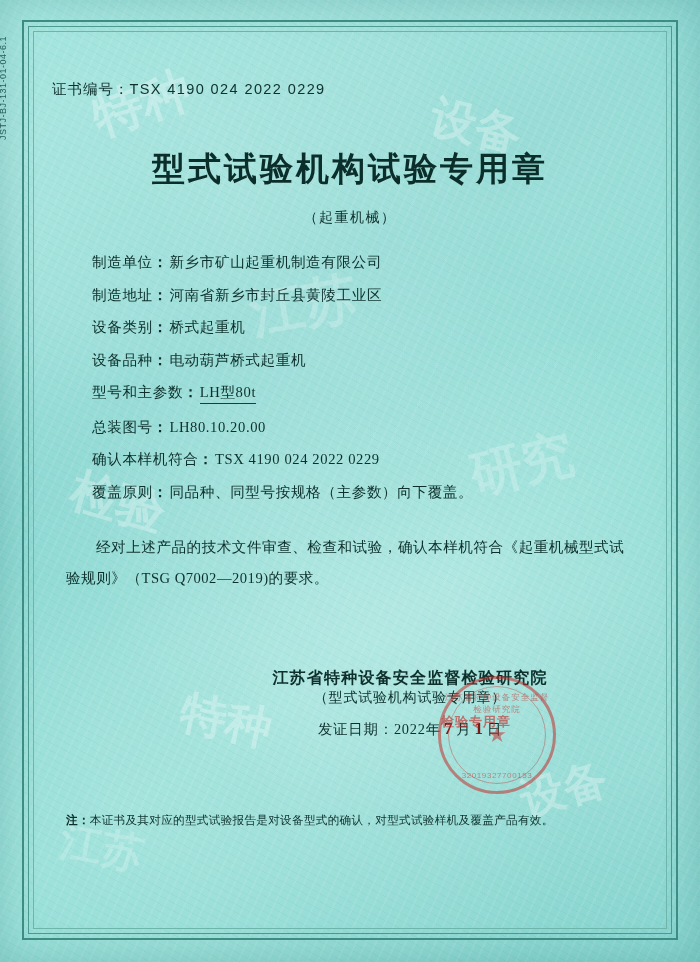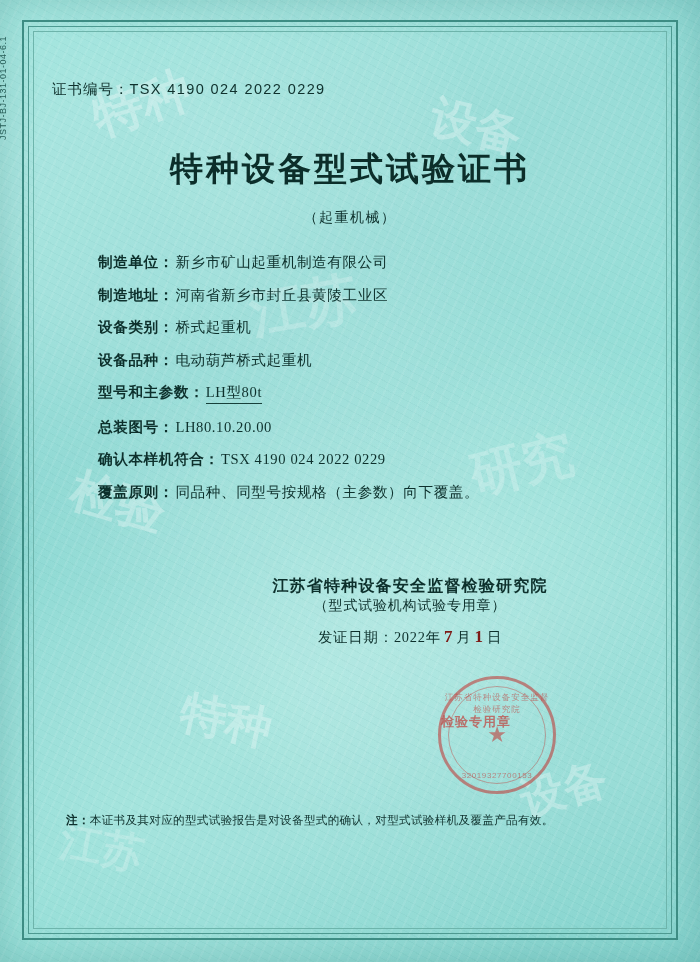--- a/index.html
+++ b/index.html
@@ -131,24 +131,23 @@
   }
   .field-row {
     display: flex;
     align-items: baseline;
     font-size: 14.6px;
     margin-bottom: 13.5px;
     font-family: "Liberation Serif", serif;
     color: #0d302c;
   }
   .field-label {
-    font-weight: bold;
+    font-weight: normal;
     letter-spacing: 0.6px;
     white-space: nowrap;
-    margin-left: 6px;
   }
   .field-colon {
     font-weight: bold;
     margin-right: 2px;
   }
   .field-value {
     letter-spacing: 0.6px;
     white-space: nowrap;
   }
   .field-value.underlined {
@@ -308,21 +307,21 @@
     <div class="frame-mid"></div>
     <div class="frame-inner"></div>
   </div>
 
   <div class="content">
 
     <div class="cert-no">
       <span class="label">证书编号：</span><span class="value">TSX 4190 024 2022 0229</span>
     </div>
 
-    <div class="title">特种设备型式试验证书</div>
+    <div class="title">型式试验机构试验专用章</div>
     <div class="subtitle">（起重机械）</div>
 
     <div class="fields">
 
       <div class="field-row">
         <span class="field-label">制造单位</span>
         <span class="field-colon">：</span>
         <span class="field-value">新乡市矿山起重机制造有限公司</span>
       </div>
 
@@ -363,20 +362,21 @@
       </div>
 
       <div class="field-row">
         <span class="field-label">覆盖原则</span>
         <span class="field-colon">：</span>
         <span class="field-value">同品种、同型号按规格（主参数）向下覆盖。</span>
       </div>
 
     </div>
 
+    <div class="paragraph">经对上述产品的技术文件审查、检查和试验，确认本样机符合《起重机械型式试验规则》（TSG Q7002—2019)的要求。</div>
 
     <div class="signature">
       <div class="sig-org">江苏省特种设备安全监督检验研究院</div>
       <div class="sig-seal-line">（型式试验机构试验专用章）</div>
       <div class="sig-date">
         <span>发证日期：</span><span>2022年</span><span class="hand">7</span><span>月</span><span class="hand">1</span><span>日</span>
       </div>
     </div>
 
     <div class="note">

